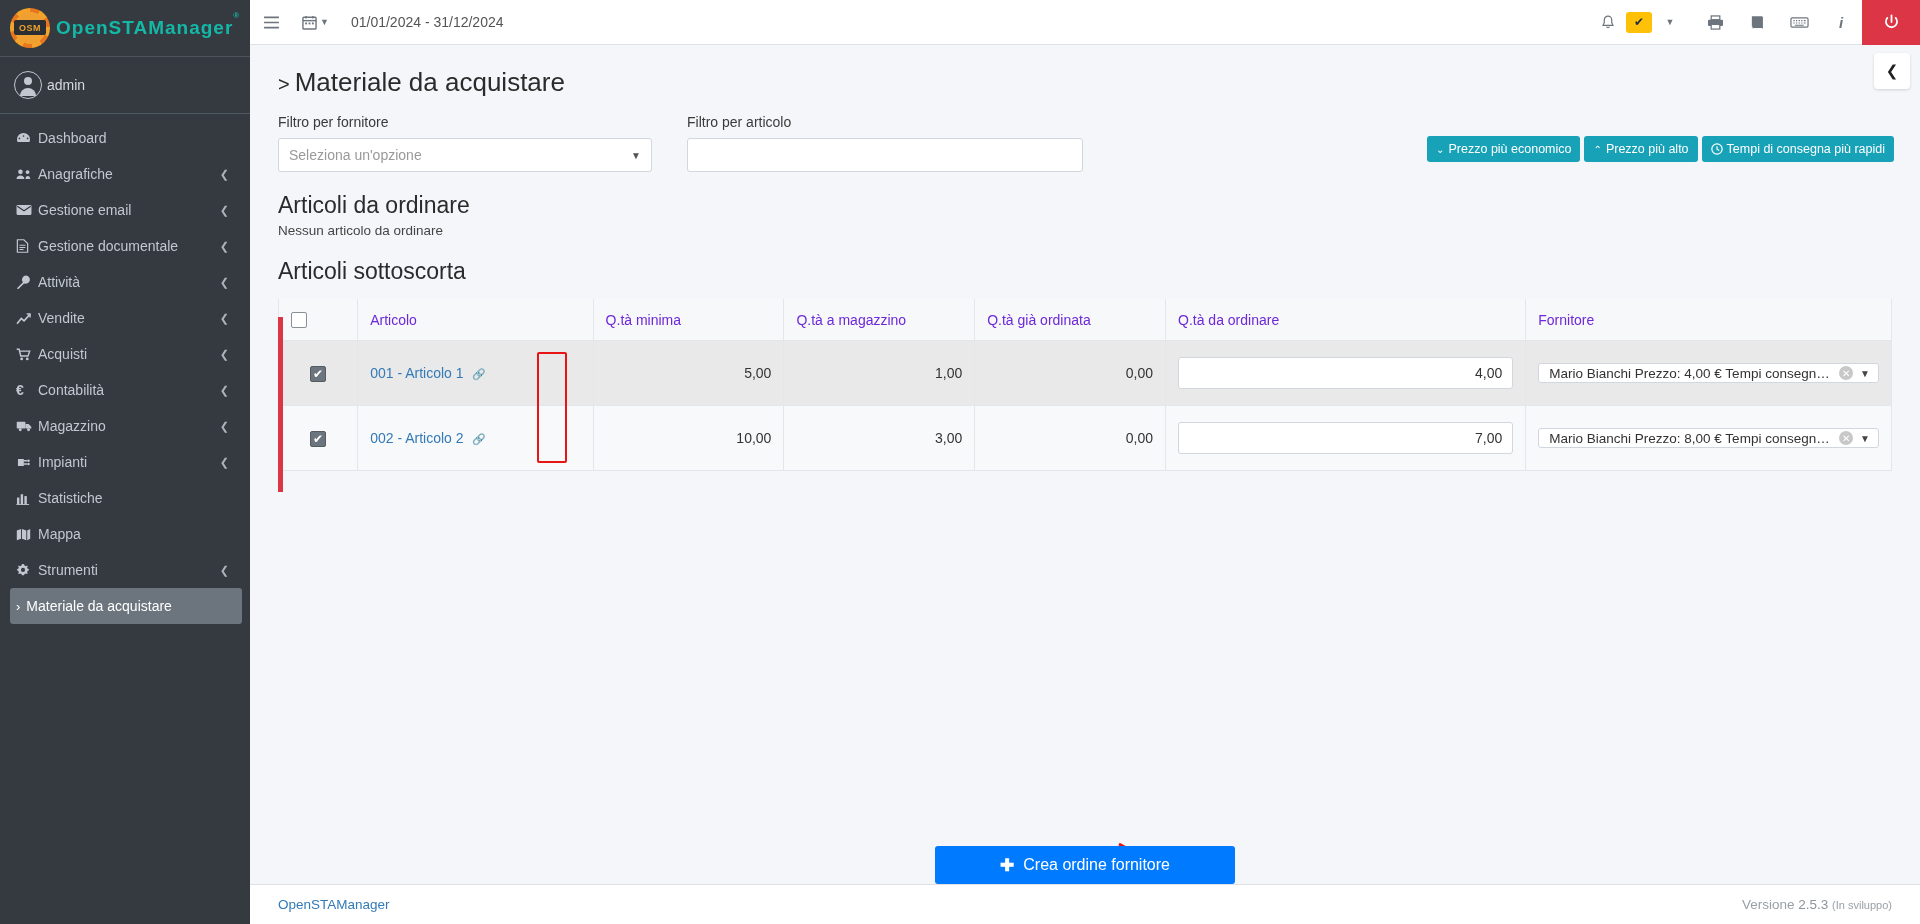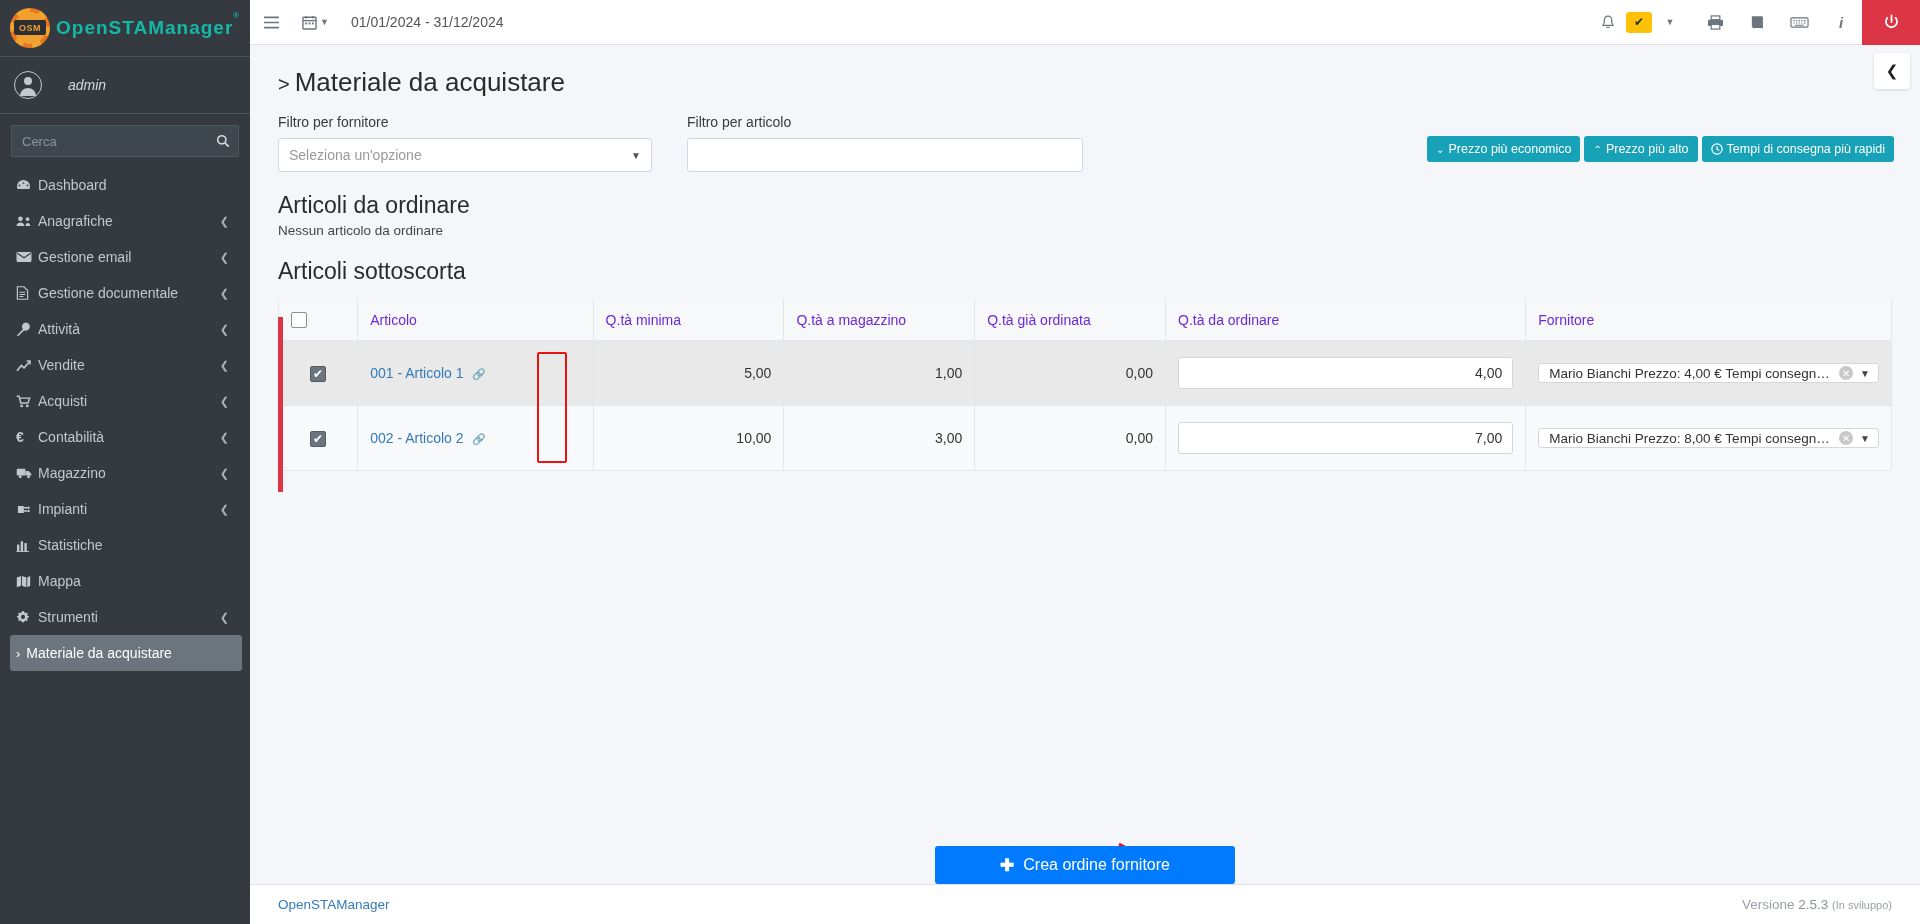--- a/index.html
+++ b/index.html
@@ -47,24 +47,23 @@
     display: flex; align-items: center; justify-content: center;
     border-radius: 2px;
   }
   .brand-text {
     margin-left: 6px; color: #14b8a6; font-size: 19px; font-weight: bold;
     letter-spacing: 1px; white-space: nowrap;
   }
   .brand-text sup { font-size: 8px; top: -9px; position: relative; }
 
   .user-panel {
-    display: flex; align-items: center; gap: 26px;
+    display: flex; align-items: center; gap: 5px;
     padding: 14px 13px 14px 14px;
     border-bottom: 1px solid #4f5962;
-    font-style: italic;
   }
   .avatar {
     width: 28px; height: 28px; border-radius: 50%;
     border: 1.5px solid #c2c7d0; position: relative; flex: 0 0 28px;
   }
   .avatar::before {
     content: ""; position: absolute; left: 50%; top: 5px;
     transform: translateX(-50%);
     width: 8px; height: 8px; border-radius: 50%; background: #c2c7d0;
   }
@@ -299,29 +298,20 @@
       <div class="brand-text">
         <span>OpenSTAManager</span><sup>®</sup>
       </div>
     </div>
 
     <div class="user-panel">
       <div class="avatar"></div>
       <div class="user-name">admin</div>
     </div>
 
-    <div class="search-wrap">
-      <input class="search-box" type="text" placeholder="Cerca" style="">
-      <div class="search-btn">
-        <svg width="14" height="14" viewBox="0 0 16 16">
-          <circle cx="6.6" cy="6.6" r="4.7" fill="none" stroke="#d6d9dd" stroke-width="1.8"></circle>
-          <line x1="10.2" y1="10.2" x2="14.5" y2="14.5" stroke="#d6d9dd" stroke-width="2"></line>
-        </svg>
-      </div>
-    </div>
 
     <nav class="nav">
 
       <div class="nav-item">
         <span class="ico">
           <svg width="15" height="13" viewBox="0 0 16 14">
               <path d="M8 1a7 7 0 0 0-7 7 7 7 0 0 0 .6 2.8h12.8A7 7 0 0 0 15 8a7 7 0 0 0-7-7zm0 2.4a.9.9 0 1 1 0 1.8.9.9 0 0 1 0-1.8zM3.6 6a.9.9 0 1 1 0 1.8.9.9 0 0 1 0-1.8zm8.8 0a.9.9 0 1 1 0 1.8.9.9 0 0 1 0-1.8zM9.6 6.2 7 9.4l2.2.4z" fill="#c2c7d0"></path>
             </svg>
         </span>
         <span class="label">Dashboard</span>

